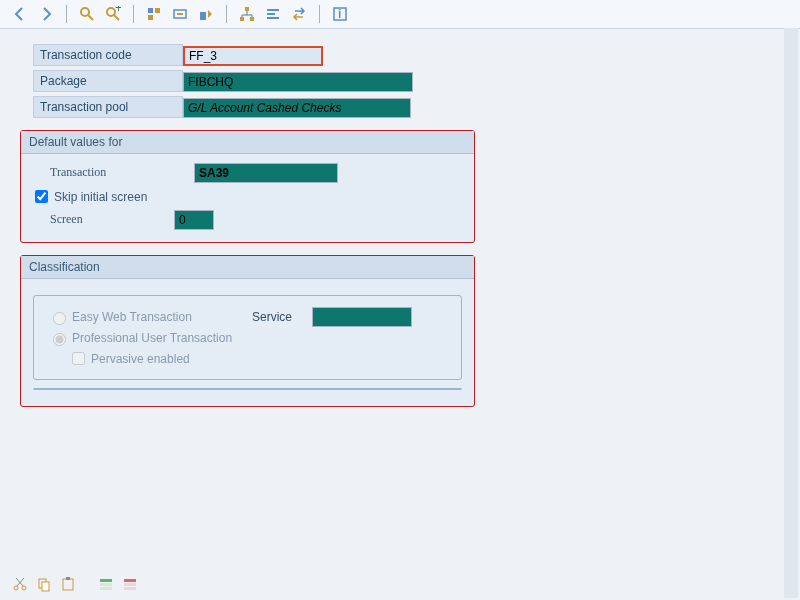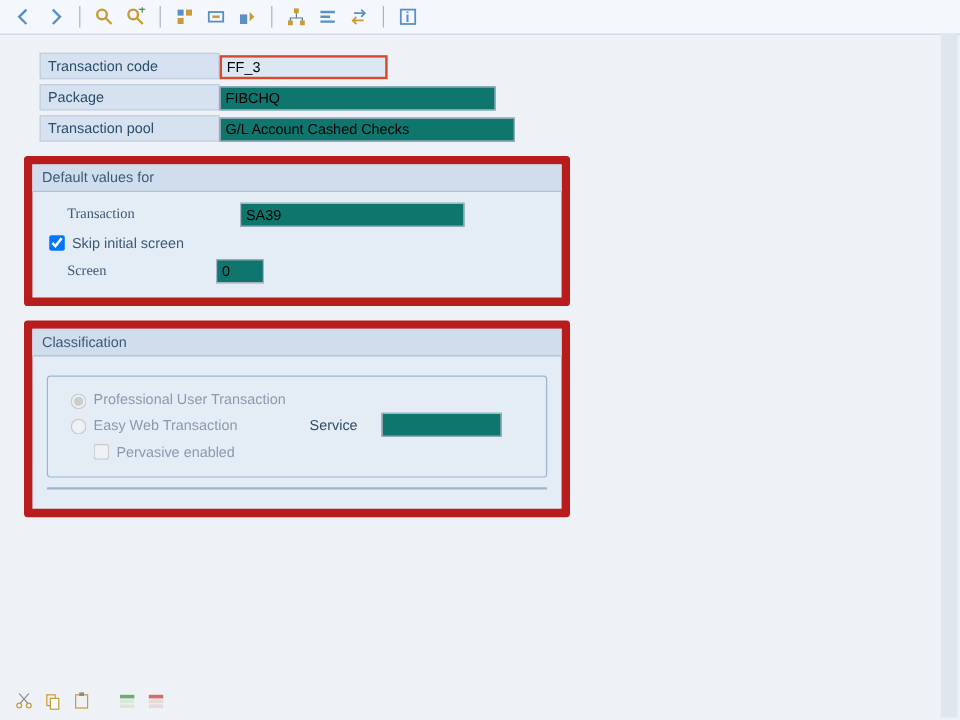--- a/index.html
+++ b/index.html
@@ -9,21 +9,21 @@
   .toolbar .sep { width: 1px; height: 18px; background: #a8b4c4; margin: 0 4px; }
   .tb-btn { width: 20px; height: 20px; display: inline-flex; align-items: center; justify-content: center; cursor: pointer; }
   .tb-btn svg { width: 16px; height: 16px; }
   .content { padding: 15px 20px 10px 20px; }
   .row { display: flex; align-items: flex-end; margin-bottom: 4px; padding-left: 13px; }
   .lbl { width: 150px; color: #2a4d6b; background: #d6e2ef; padding: 3px 6px; border: 1px solid #c0cde0; }
   .lbl-plain { width: 150px; color: #3a5a78; padding: 3px 6px; font-family: Liberation Serif, serif; }
   .fld { border: 1px solid #a8b4c4; background: #fff; padding: 2px 4px; height: 20px; }
   .fld-ro { background: #0f766e; }
   .highlight { border: 2px solid #d94a2b; background: #dbe7f3; }
-  .group { border: 7px solid #b91c1c; background: #e4ecf6; margin: 12px 0; border-radius: 3px; }
+  .group { border: 1px solid #b91c1c; background: #e4ecf6; margin: 12px 0; border-radius: 3px; }
   .group-title { color: #3a5a78; font-weight: normal; background: #d0ddec; padding: 4px 8px; border-bottom: 1px solid #b0c0d5; }
   .group-body { padding: 8px 10px; }
   .chk-row { display: flex; align-items: center; margin: 3px 0; color: #3a5a78; }
   .chk-row input { margin-right: 6px; }
   .chk-row.disabled { color: #8a9aad; }
   .rad-row { display: flex; align-items: center; margin: 3px 0; color: #8a9aad; }
   .rad-row input { margin-right: 6px; }
   .nested { border: 1px solid #9db5cc; margin: 8px 2px; border-radius: 3px; background: #e4ecf6; }
   .nested-title { color: #3a5a78; padding: 4px 8px; border-bottom: 1px solid #b0c0d5; }
   .nested-body { padding: 8px 14px; }
@@ -114,57 +114,57 @@
     <div class="row">
       <div class="lbl">Transaction code</div>
       <input class="fld highlight" style="width: 140px;" value="FF_3">
     </div>
     <div class="row">
       <div class="lbl">Package</div>
       <input class="fld fld-ro" style="width: 230px;" readonly="" value="FIBCHQ">
     </div>
     <div class="row">
       <div class="lbl">Transaction pool</div>
-      <input class="fld fld-ro" style="width: 246px;" readonly="" value="G/L Account Cashed Checks">
+      <input class="fld fld-ro" style="width: 228px; font-style: italic;" readonly="" value="G/L Account Cashed Checks">
     </div>
 
     <div class="group" style="width:455px">
       <div class="group-title">Default values for</div>
       <div class="group-body">
         <div class="row">
           <div class="lbl-plain">Transaction</div>
-          <input class="fld fld-ro" style="width: 187px;" readonly="" value="SA39">
+          <input class="fld fld-ro" style="width: 144px; font-weight: bold;" readonly="" value="SA39">
         </div>
         <div class="chk-row">
           <input type="checkbox" checked="" style="">
           <span>Skip initial screen</span>
         </div>
         <div class="row">
           <div class="lbl-plain" style="width:130px">Screen</div>
           <input class="fld fld-ro" style="width: 40px;" readonly="" value="0">
         </div>
       </div>
     </div>
 
     <div class="group" style="width:455px">
       <div class="group-title">Classification</div>
       <div class="group-body">
 
         <div class="nested">
           <div class="nested-body">
-            <div class="rad-row">
-              <input type="radio" name="tc" checked="" disabled="" style="">
-              <span>Professional User Transaction</span>
-            </div>
             <div class="rad-row" style="align-items:center">
               <input type="radio" name="tc" disabled="" style="">
               <span style="width:180px">Easy Web Transaction</span>
               <span style="color:#334d66; width:60px">Service</span>
               <input class="fld fld-ro" style="width: 100px;" readonly="" value="">
             </div>
+            <div class="rad-row">
+              <input type="radio" name="tc" checked="" disabled="" style="">
+              <span>Professional User Transaction</span>
+            </div>
             <div class="chk-row disabled" style="margin-left:20px">
               <input type="checkbox" disabled="" style="">
               <span>Pervasive enabled</span>
             </div>
           </div>
         </div>
 
         <div class="nested">
         </div>
       </div>

